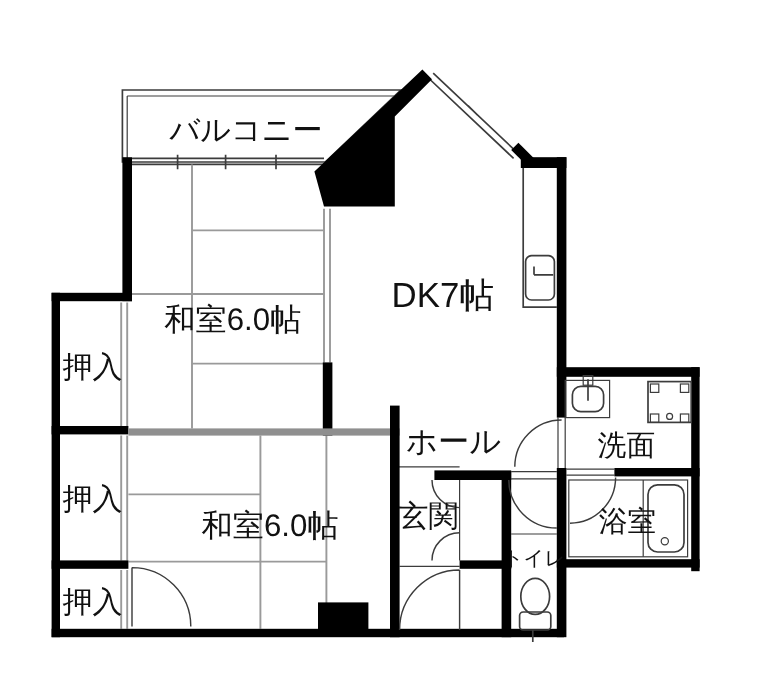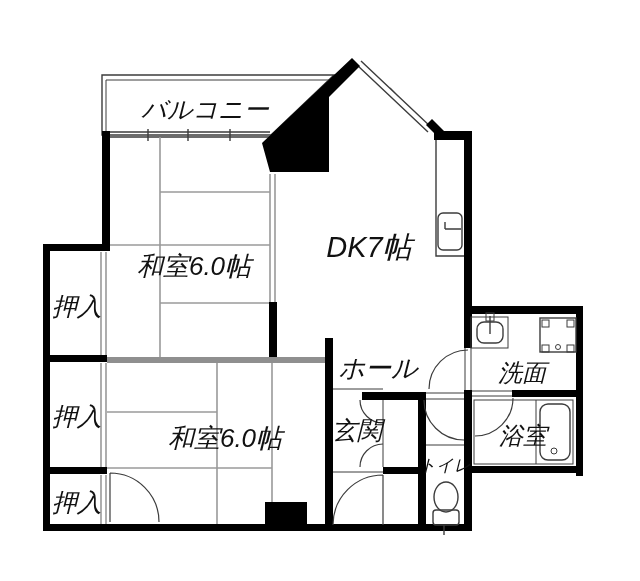--- a/index.html
+++ b/index.html
@@ -3,21 +3,20 @@
 <meta charset="utf-8">
 <style>
   :root{
     --wall:#000000; --line:#3c3c3c; --grid:#9a9a9a; --graywall:#8f8f8f;
     --text:#111111; --bg:#ffffff;
   }
   html,body{margin:0;padding:0;background:var(--bg);}
   .plan-wrap{
     width:640px;height:581px;background:var(--bg);position:relative;overflow:hidden;
     font-family:"Liberation Sans","DejaVu Sans",sans-serif;
-    font-style:italic;
   }
   svg{display:block;}
   .wall{fill:var(--wall);stroke:none;}
   .gwall{fill:var(--graywall);stroke:none;}
   .thin{fill:none;stroke:var(--line);stroke-width:1.4;}
   .thin2{fill:none;stroke:var(--line);stroke-width:1;}
   .tatami{fill:none;stroke:var(--grid);stroke-width:1.6;}
   .arc{fill:none;stroke:var(--line);stroke-width:1.2;}
   .lbl{fill:var(--text);text-anchor:middle;dominant-baseline:central;
        font-family:"Liberation Sans","DejaVu Sans",sans-serif;}

